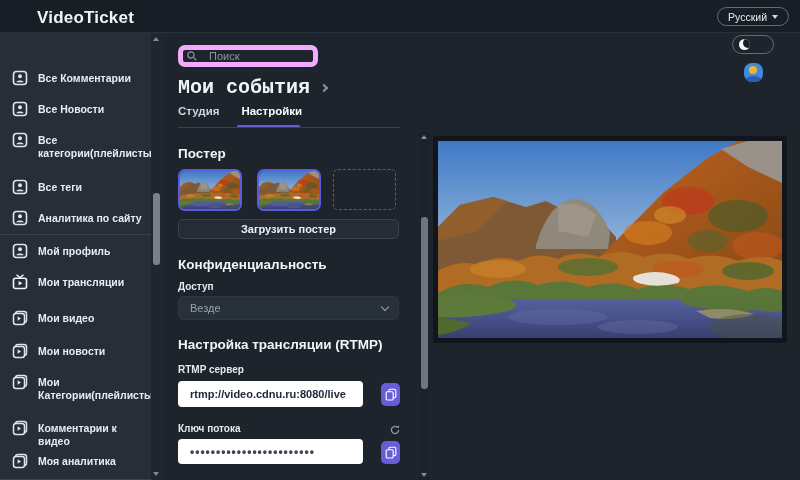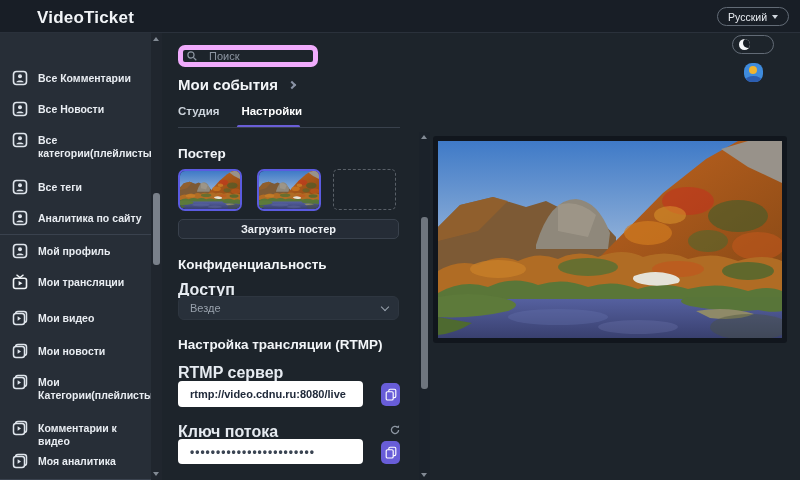--- a/index.html
+++ b/index.html
@@ -40,32 +40,32 @@
                 border-right:3.5px solid transparent; border-top:4.5px solid #828a94; }
 
   
   .search-wrap { position:absolute; left:178px; top:45px; width:140px; height:22px; }
   .search-input { width:140px; height:22px; background:transparent; border:5px solid #f0abfc; border-radius:7px;
                   color:#e8ecf2; font-size:11px; padding:0 8px 0 26px; outline:none; font-family:"Liberation Sans",sans-serif; }
   .search-input::placeholder { color:#8d96a2; }
   .search-ico { position:absolute; left:8px; top:5px; width:12px; height:12px; }
 
   .breadcrumb { position:absolute; left:178px; top:76px; display:flex; align-items:center; gap:11px; }
-  .breadcrumb .bc-label { font-size:15px; font-weight:bold; color:#f2f5f8; }
+  .breadcrumb .bc-label { font-size:20px; font-weight:bold; color:#f2f5f8;font-family:Liberation Mono, monospace; }
   .bc-chev { width:6px; height:6px; border-top:2px solid #8a93a5; border-right:2px solid #8a93a5;
              transform:rotate(45deg); margin-top:1px; cursor:pointer; }
 
   .tabbar { position:absolute; left:178px; top:105px; display:flex; gap:22px; }
   .tab { font-size:11.5px; font-weight:bold; color:#cdd4dc; cursor:pointer; }
   .tab.active { color:#ffffff; }
   .tab-line { position:absolute; left:178px; top:127px; width:222px; height:1px; background:#39414c; }
   .tab-underline { position:absolute; left:237px; top:125px; width:63px; height:3px; background:#6a5ed6; border-radius:2px; }
 
   .h2 { position:absolute; left:178px; font-size:13.5px; font-weight:bold; color:#f2f5f8; }
-  .h3 { position:absolute; left:178px; font-size:16px; font-weight:bold; color:#e6ebf1; }
+  .h3 { position:absolute; left:178px; font-size:10px; font-weight:bold; color:#e6ebf1; }
 
   .thumb { position:absolute; top:169px; width:64px; height:42px; border:2px solid #5b5be0;
            border-radius:7px; overflow:hidden; background:#11161d; cursor:pointer; }
   .thumb svg { display:block; width:60px; height:38px; }
   .thumb-empty { position:absolute; left:333px; top:169px; width:63px; height:41px;
                  border:1px dashed #596068; border-radius:5px; cursor:pointer; }
 
   .upload-btn { position:absolute; left:178px; top:219px; width:221px; height:20px; background:#252c36;
                 border:1px solid #39414c; border-radius:5px; color:#eef1f5; font-size:11px; font-weight:bold;
                 display:flex; align-items:center; justify-content:center; cursor:pointer;

